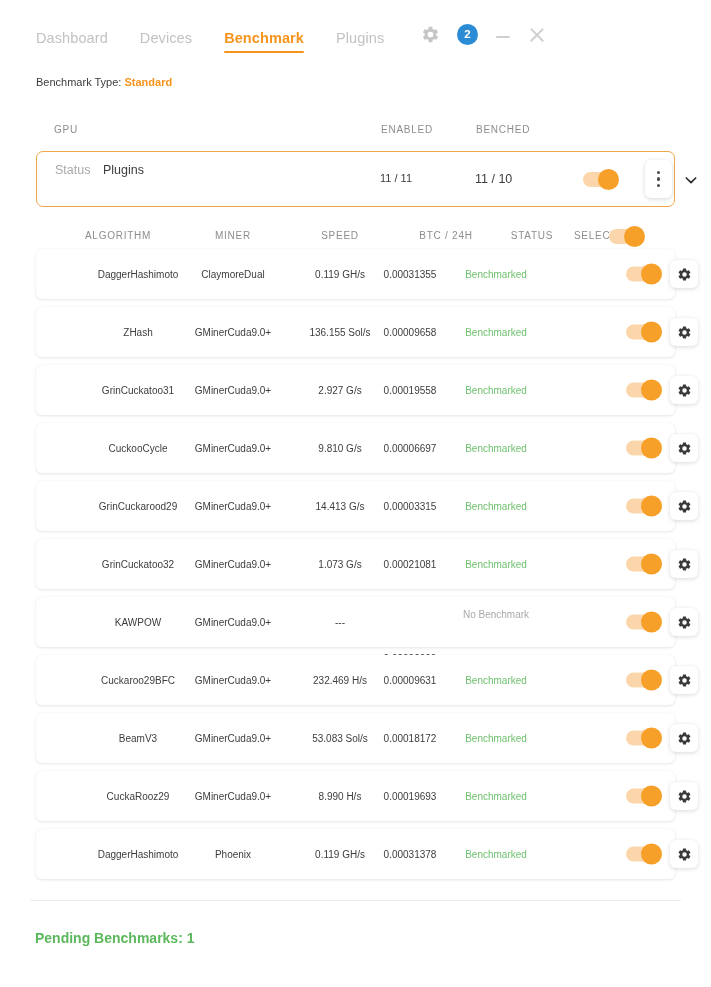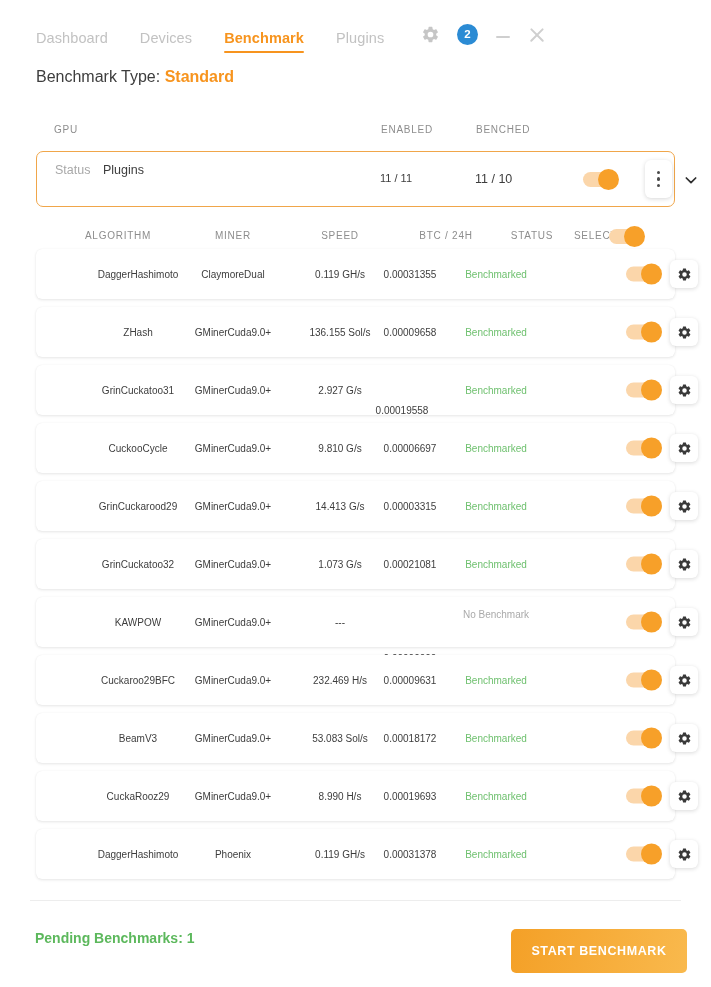--- a/index.html
+++ b/index.html
@@ -42,22 +42,22 @@
   .closebtn { width: 18px; height: 18px; position: relative; }
   .closebtn::before, .closebtn::after {
     content: ""; position: absolute; left: 0px; top: 8px; width: 18px; height: 2.2px;
     background: #cfcfcf; border-radius: 1px;
   }
   .closebtn::before { transform: rotate(45deg); }
   .closebtn::after { transform: rotate(-45deg); }
 
   
   .btype {
-    position: absolute; left: 36px; top: 68px;
-    font-size: 16px; color: #3d3d3d;
+    position: absolute; left: 36px; top: 76px;
+    font-size: 11px; color: #3d3d3d;
   }
   .btype .val { color: #f7941e; font-weight: 700; }
 
   
   .gpu-head {
     position: absolute; left: 36px; top: 124px; width: 639px; height: 14px;
   }
   .gpu-head .h {
     position: absolute; top: 0;
     font-size: 10px; color: #8d8d8d; letter-spacing: .75px;
@@ -245,21 +245,21 @@
         <div class="row-gear">
           <svg viewBox="0 0 24 24" width="15" height="15" fill="#3a3a3a">
             <path d="M19.14 12.94a7.07 7.07 0 000-1.88l2.03-1.58a.5.5 0 00.12-.64l-1.92-3.32a.5.5 0 00-.6-.22l-2.39.96a7.03 7.03 0 00-1.63-.94l-.36-2.54a.5.5 0 00-.5-.42h-3.84a.5.5 0 00-.5.42l-.36 2.54c-.59.24-1.13.56-1.63.94l-2.39-.96a.5.5 0 00-.6.22L2.65 8.84a.5.5 0 00.12.64l2.03 1.58a7.07 7.07 0 000 1.88l-2.03 1.58a.5.5 0 00-.12.64l1.92 3.32c.13.22.39.31.6.22l2.39-.96c.5.38 1.04.7 1.63.94l.36 2.54c.04.24.25.42.5.42h3.84c.25 0 .46-.18.5-.42l.36-2.54c.59-.24 1.13-.56 1.63-.94l2.39.96c.22.09.47 0 .6-.22l1.92-3.32a.5.5 0 00-.12-.64l-2.03-1.58zM12 15.6A3.6 3.6 0 1112 8.4a3.6 3.6 0 010 7.2z"></path>
           </svg>
         </div>
       </div>
       <div class="row">
         <span class="cell" style="left: 102px;">GrinCuckatoo31</span>
         <span class="cell" style="left: 197px;">GMinerCuda9.0+</span>
         <span class="cell" style="left: 304px;">2.927 G/s</span>
-        <span class="cell" style="left: 366px; margin-top: 20px;">0.00019558</span>
+        <span class="cell" style="left: 374px;">0.00019558</span>
         <span class="cell status-ok" style="left: 460px;">Benchmarked</span>
         <div class="toggle row-toggle">
           <span class="knob"></span>
         </div>
         <div class="row-gear">
           <svg viewBox="0 0 24 24" width="15" height="15" fill="#3a3a3a">
             <path d="M19.14 12.94a7.07 7.07 0 000-1.88l2.03-1.58a.5.5 0 00.12-.64l-1.92-3.32a.5.5 0 00-.6-.22l-2.39.96a7.03 7.03 0 00-1.63-.94l-.36-2.54a.5.5 0 00-.5-.42h-3.84a.5.5 0 00-.5.42l-.36 2.54c-.59.24-1.13.56-1.63.94l-2.39-.96a.5.5 0 00-.6.22L2.65 8.84a.5.5 0 00.12.64l2.03 1.58a7.07 7.07 0 000 1.88l-2.03 1.58a.5.5 0 00-.12.64l1.92 3.32c.13.22.39.31.6.22l2.39-.96c.5.38 1.04.7 1.63.94l.36 2.54c.04.24.25.42.5.42h3.84c.25 0 .46-.18.5-.42l.36-2.54c.59-.24 1.13-.56 1.63-.94l2.39.96c.22.09.47 0 .6-.22l1.92-3.32a.5.5 0 00-.12-.64l-2.03-1.58zM12 15.6A3.6 3.6 0 1112 8.4a3.6 3.6 0 010 7.2z"></path>
           </svg>
         </div>
       </div>
@@ -380,15 +380,14 @@
         <div class="row-gear">
           <svg viewBox="0 0 24 24" width="15" height="15" fill="#3a3a3a">
             <path d="M19.14 12.94a7.07 7.07 0 000-1.88l2.03-1.58a.5.5 0 00.12-.64l-1.92-3.32a.5.5 0 00-.6-.22l-2.39.96a7.03 7.03 0 00-1.63-.94l-.36-2.54a.5.5 0 00-.5-.42h-3.84a.5.5 0 00-.5.42l-.36 2.54c-.59.24-1.13.56-1.63.94l-2.39-.96a.5.5 0 00-.6.22L2.65 8.84a.5.5 0 00.12.64l2.03 1.58a7.07 7.07 0 000 1.88l-2.03 1.58a.5.5 0 00-.12.64l1.92 3.32c.13.22.39.31.6.22l2.39-.96c.5.38 1.04.7 1.63.94l.36 2.54c.04.24.25.42.5.42h3.84c.25 0 .46-.18.5-.42l.36-2.54c.59-.24 1.13-.56 1.63-.94l2.39.96c.22.09.47 0 .6-.22l1.92-3.32a.5.5 0 00-.12-.64l-2.03-1.58zM12 15.6A3.6 3.6 0 1112 8.4a3.6 3.6 0 010 7.2z"></path>
           </svg>
         </div>
       </div>
     </div>
 
   <div class="divider"></div>
   <div class="pending">Pending Benchmarks: 1</div>
-  <button class="start-btn">START BENCHMARK</button>
 
 </div>
 
 </body></html>

